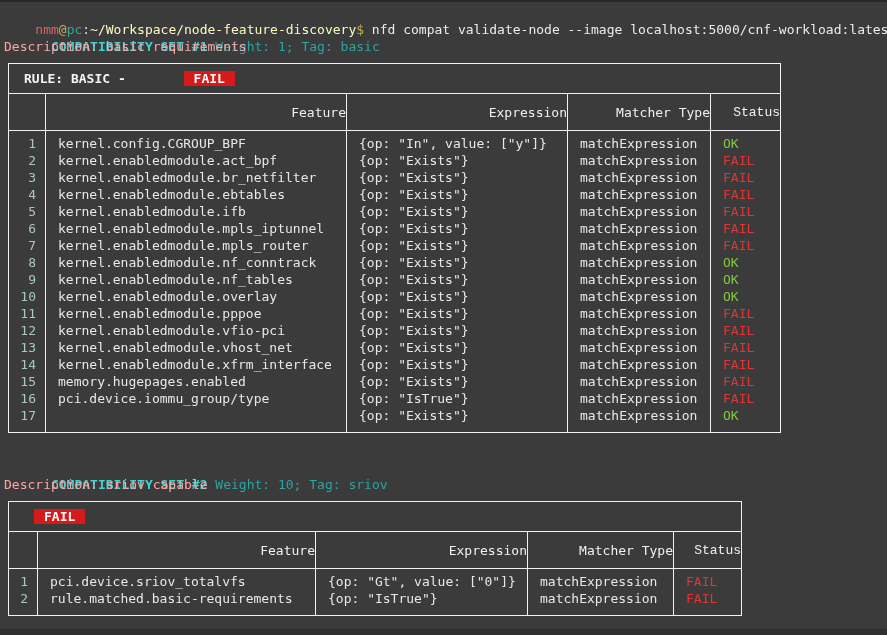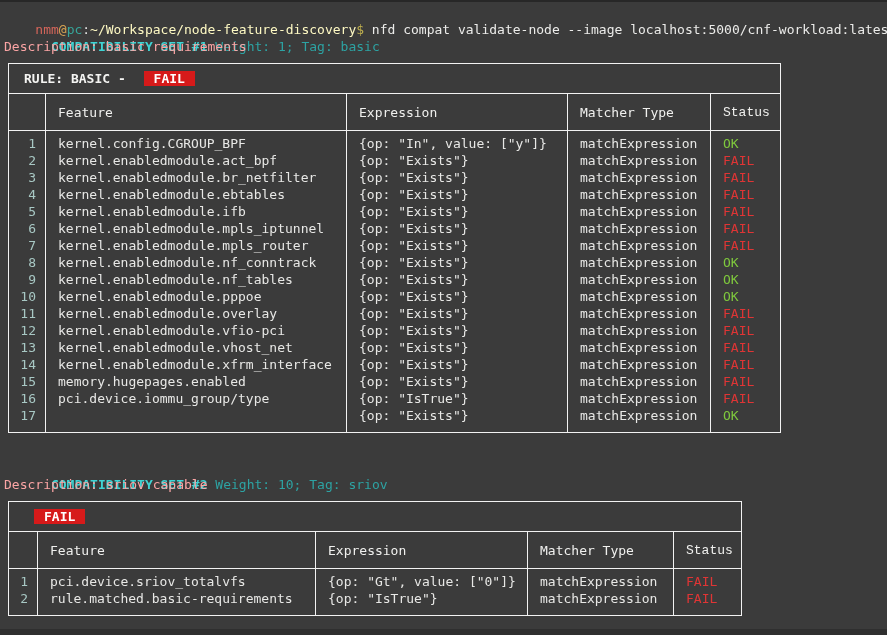--- a/index.html
+++ b/index.html
@@ -27,25 +27,25 @@
   .set-meta{color:#2da3a3;}
   .desc{color:#fca5a5;}
 
   .set2{margin-top:26px;}
 
   
   .tbl{border:1px solid #f2f2f2;box-sizing:border-box;margin-top:8px;margin-left:4px;background:#3b3b3b;}
   .t1{width:773px;}
   .t2{width:734px;}
   .rule-row{display:flex;align-items:center;border-bottom:1px solid #f2f2f2;
-            padding:7px 0 7px 15px;font-weight:bold;color:#f4f4f2;white-space:pre;}
+            padding:7px 0 7px 15px;font-weight:bold;color:#f4f4f2;white-space:pre;gap:40px;}
   .badge{background:#d61a1a;color:#ffffff;padding:0 10px;margin-left:10px;font-weight:bold;}
 
   .hrow{display:flex;border-bottom:1px solid #f2f2f2;color:#f0f0ee;}
-  .hcell{box-sizing:border-box;border-right:1px solid #f2f2f2;padding:11px 0 10px 12px;white-space:pre;}
+  .hcell{box-sizing:border-box;border-right:1px solid #f2f2f2;padding:11px 0 10px 12px;white-space:pre;text-align:right;}
   .hcell:last-child{border-right:none;font-family:Liberation Mono, monospace;}
 
   .brow{display:flex;}
   .col{box-sizing:border-box;border-right:1px solid #f2f2f2;padding:4px 0 8px;}
   .brow .col:last-child{border-right:none;}
   .cell{height:17px;line-height:17px;padding-left:12px;white-space:pre;}
   .col-n .cell{padding:0 9px 0 0;text-align:right;color:#a8c8c4;}
   .cell.ok{color:#7fc93d;}
   .cell.fail{color:#df3535;}
 
@@ -108,22 +108,22 @@
           <div class="col col-feature w-feature">
             <div class="cell">kernel.config.CGROUP_BPF</div>
             <div class="cell">kernel.enabledmodule.act_bpf</div>
             <div class="cell">kernel.enabledmodule.br_netfilter</div>
             <div class="cell">kernel.enabledmodule.ebtables</div>
             <div class="cell">kernel.enabledmodule.ifb</div>
             <div class="cell">kernel.enabledmodule.mpls_iptunnel</div>
             <div class="cell">kernel.enabledmodule.mpls_router</div>
             <div class="cell">kernel.enabledmodule.nf_conntrack</div>
             <div class="cell">kernel.enabledmodule.nf_tables</div>
+            <div class="cell">kernel.enabledmodule.overlay</div>
             <div class="cell">kernel.enabledmodule.pppoe</div>
-            <div class="cell">kernel.enabledmodule.overlay</div>
             <div class="cell">kernel.enabledmodule.vfio-pci</div>
             <div class="cell">kernel.enabledmodule.vhost_net</div>
             <div class="cell">kernel.enabledmodule.xfrm_interface</div>
             <div class="cell">memory.hugepages.enabled</div>
             <div class="cell">pci.device.iommu_group/type</div>
           </div>
           <div class="col col-expression w-expression">
             <div class="cell">{op: "In", value: ["y"]}</div>
             <div class="cell">{op: "Exists"}</div>
             <div class="cell">{op: "Exists"}</div>

